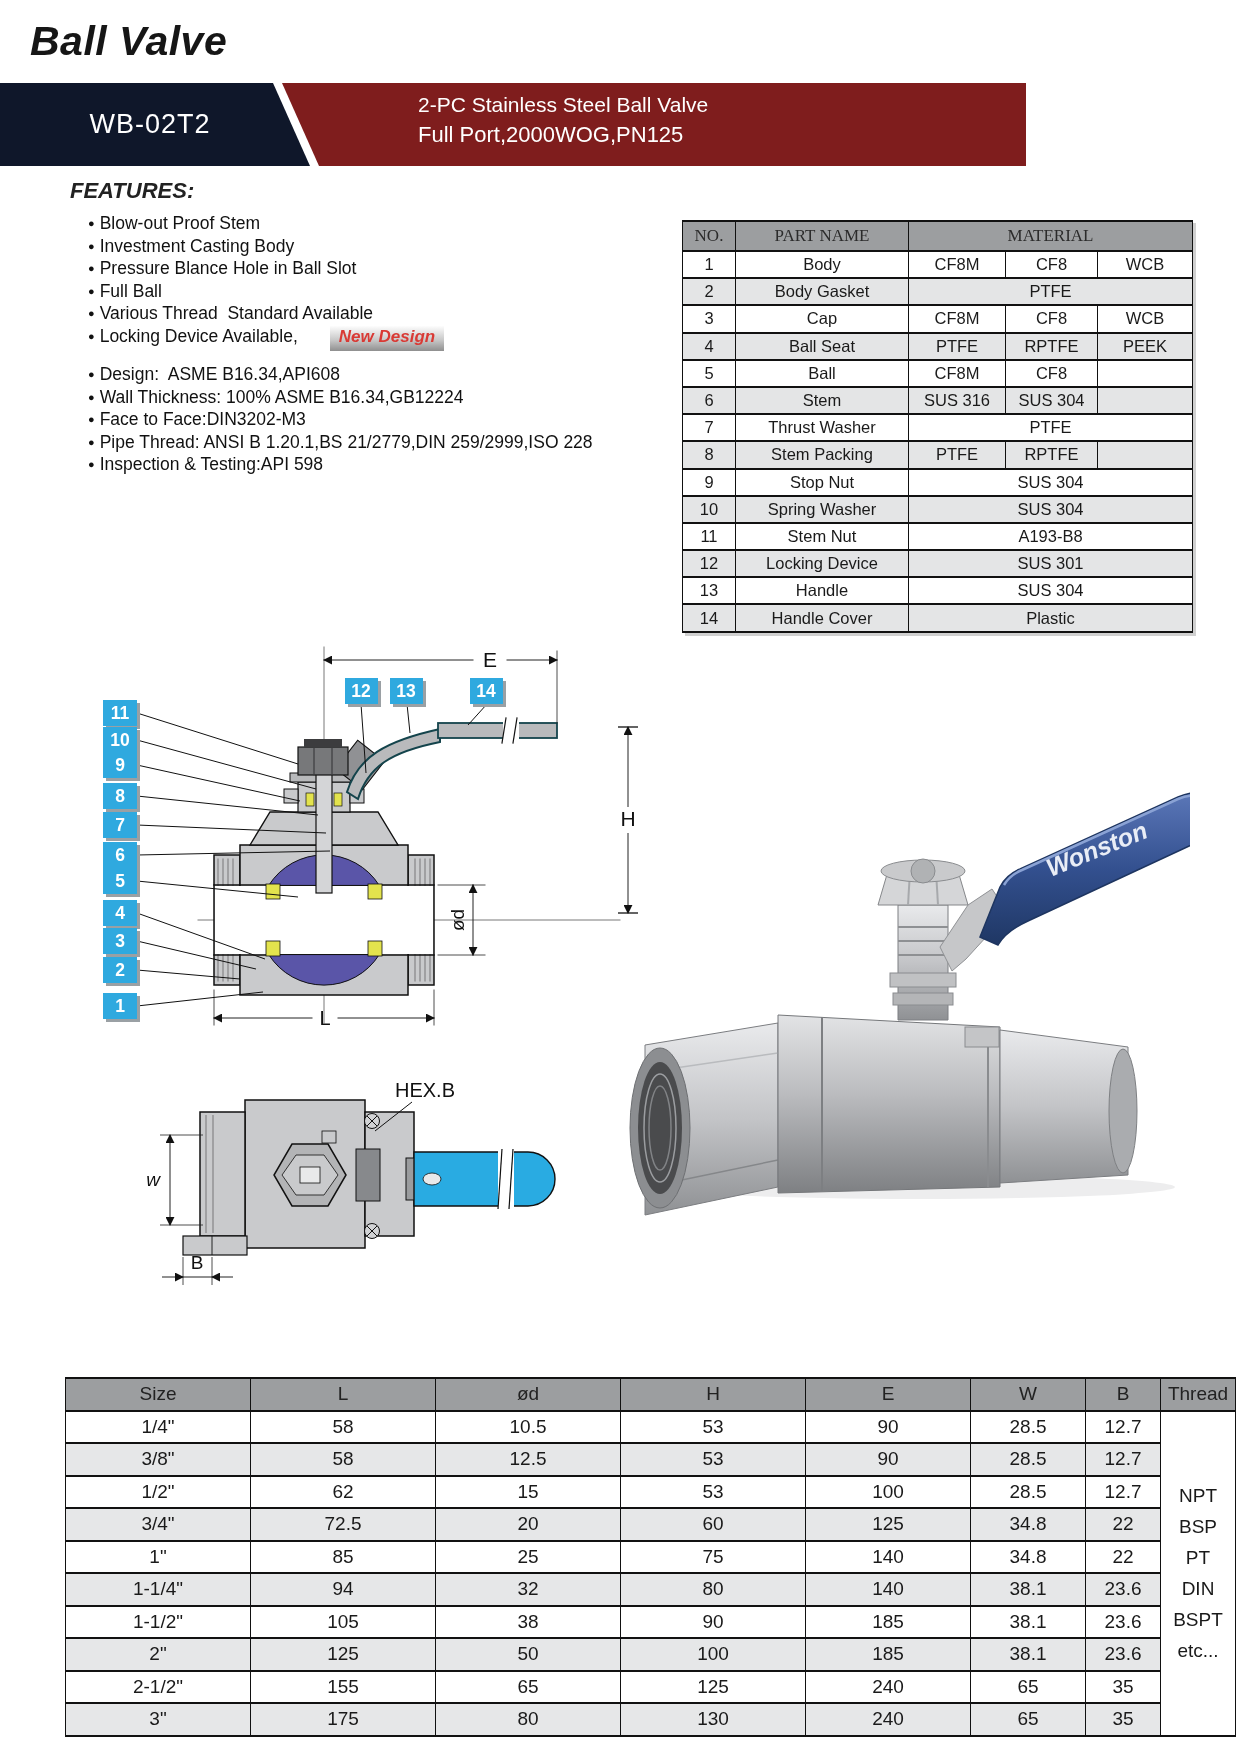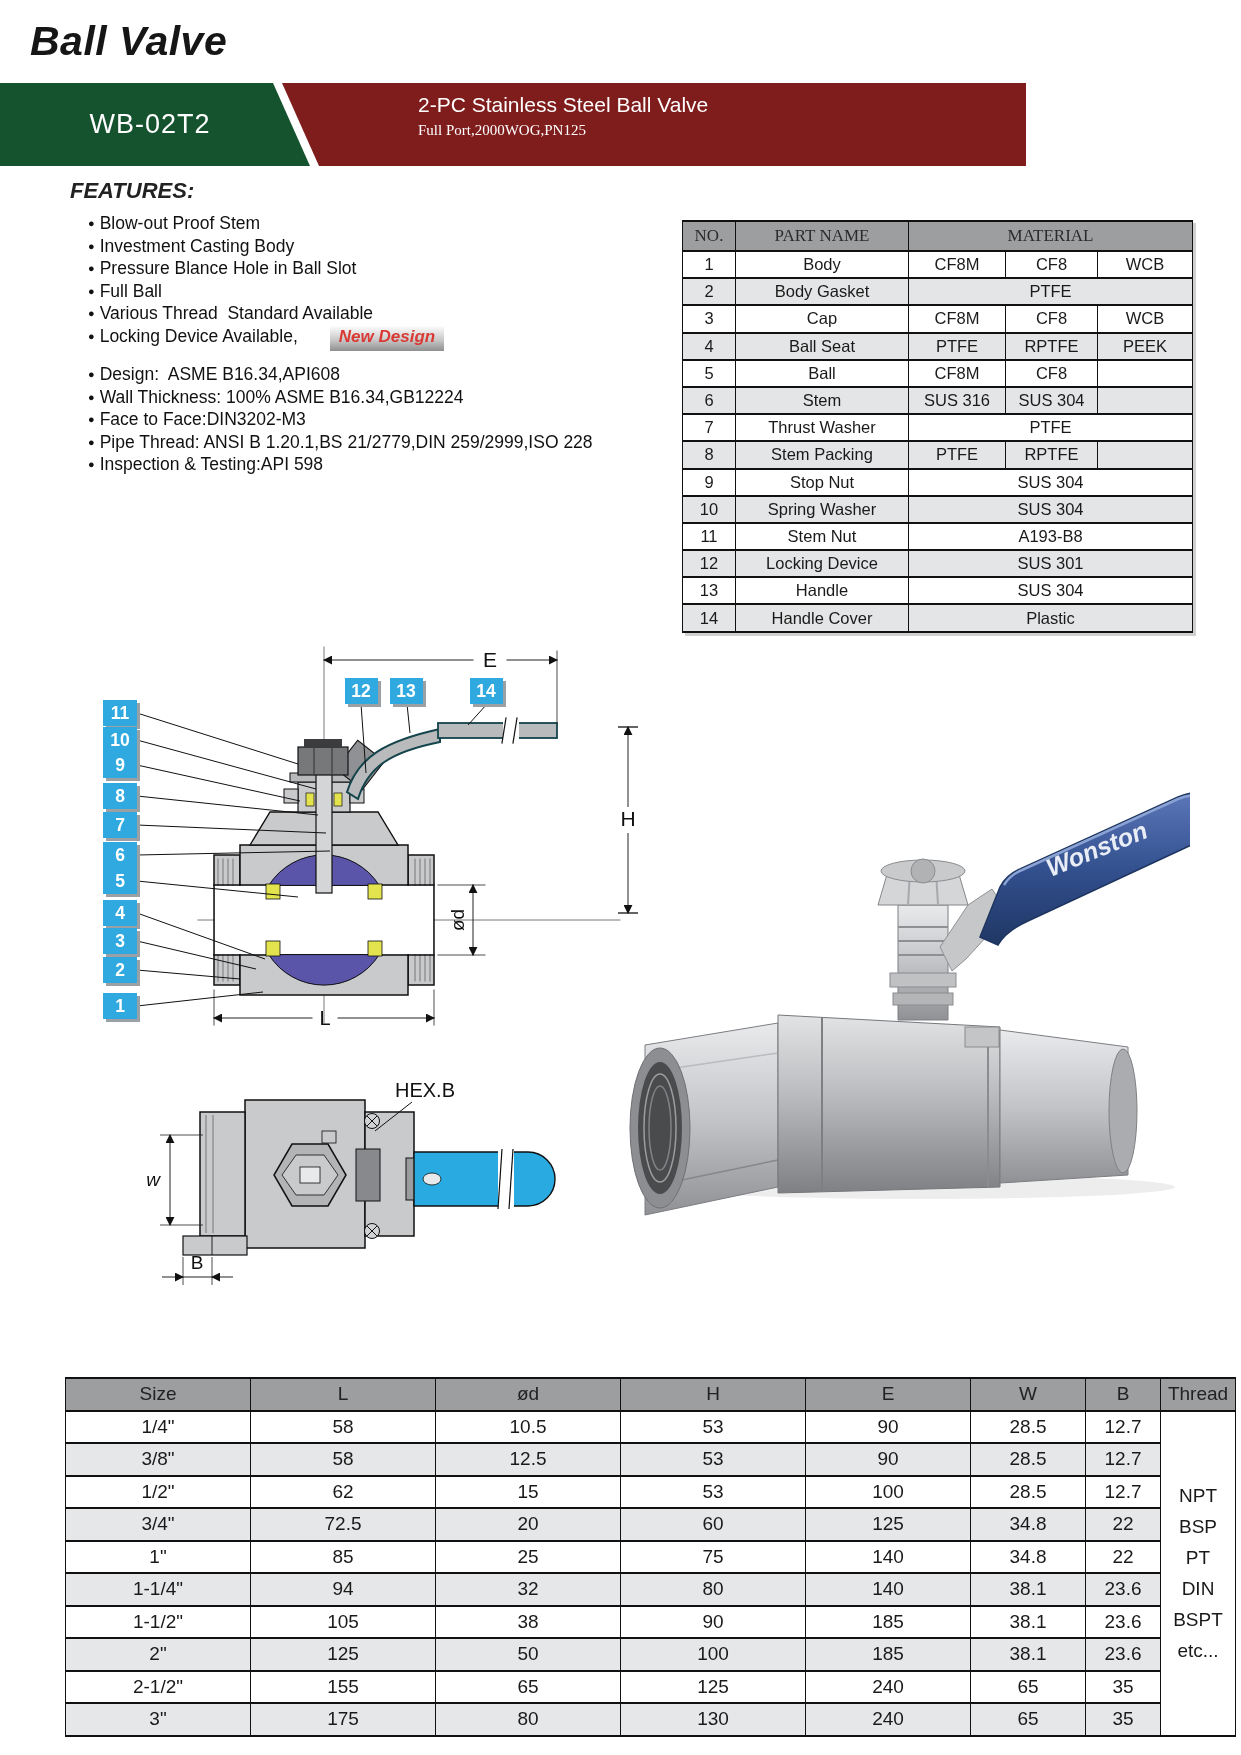--- a/index.html
+++ b/index.html
@@ -2,28 +2,28 @@
 <html><head>
 <meta charset="utf-8">
 <style>
   html,body{margin:0;padding:0;background:#ffffff;}
   #page{position:relative;width:1241px;height:1755px;background:#fff;overflow:hidden;
         font-family:"Liberation Sans",sans-serif;color:#1a1a1a;}
   
   .page-title{position:absolute;left:30px;top:18px;font-size:41px;font-style:italic;
               font-weight:600;letter-spacing:0.5px;color:#161616;}
   .banner{position:absolute;left:0;top:83px;width:1241px;height:83px;}
-  .banner-red{position:absolute;left:0;top:0;width:330px;height:83px;background:#14532d;
+  .banner-red{position:absolute;left:0;top:0;width:330px;height:83px;background:#0f172a;
               clip-path:polygon(0 0,273px 0,310px 100%,0 100%);}
   .banner-red span{position:absolute;left:55px;top:26px;width:190px;text-align:center;
               color:#fff;font-size:27px;letter-spacing:1px;}
   .banner-gray{position:absolute;left:0;top:0;width:1026px;height:83px;background:#7f1d1d;
               clip-path:polygon(282px 0,100% 0,100% 100%,319px 100%);}
   .banner-gray .l1{position:absolute;left:418px;top:10px;color:#fff;font-size:21px;}
-  .banner-gray .l2{position:absolute;left:418px;top:39px;color:#fff;font-size:15px;font-family:Liberation Serif, serif;}
+  .banner-gray .l2{position:absolute;left:418px;top:39px;color:#fff;font-size:22px;}
   
   .listblock{position:absolute;left:70px;}
   .listblock h2{margin:0 0 8px 0;font-size:22px;font-style:italic;font-weight:600;color:#222;}
   .listblock ul{margin:0;padding:0 0 0 18px;list-style:none;}
   .listblock li{font-size:17.5px;line-height:22.6px;color:#111;white-space:pre;}
   .listblock li::before{content:"●";font-size:11px;vertical-align:2px;margin-right:5px;color:#111;}
   .chip{display:inline-block;margin-left:32px;padding:0 9px 2px 9px;font-style:italic;font-weight:bold;
         font-size:17px;color:#D93A35;background:linear-gradient(#fdfdfd,#c9c9c9 55%,#8f8f8f);
         white-space:normal;}
   

